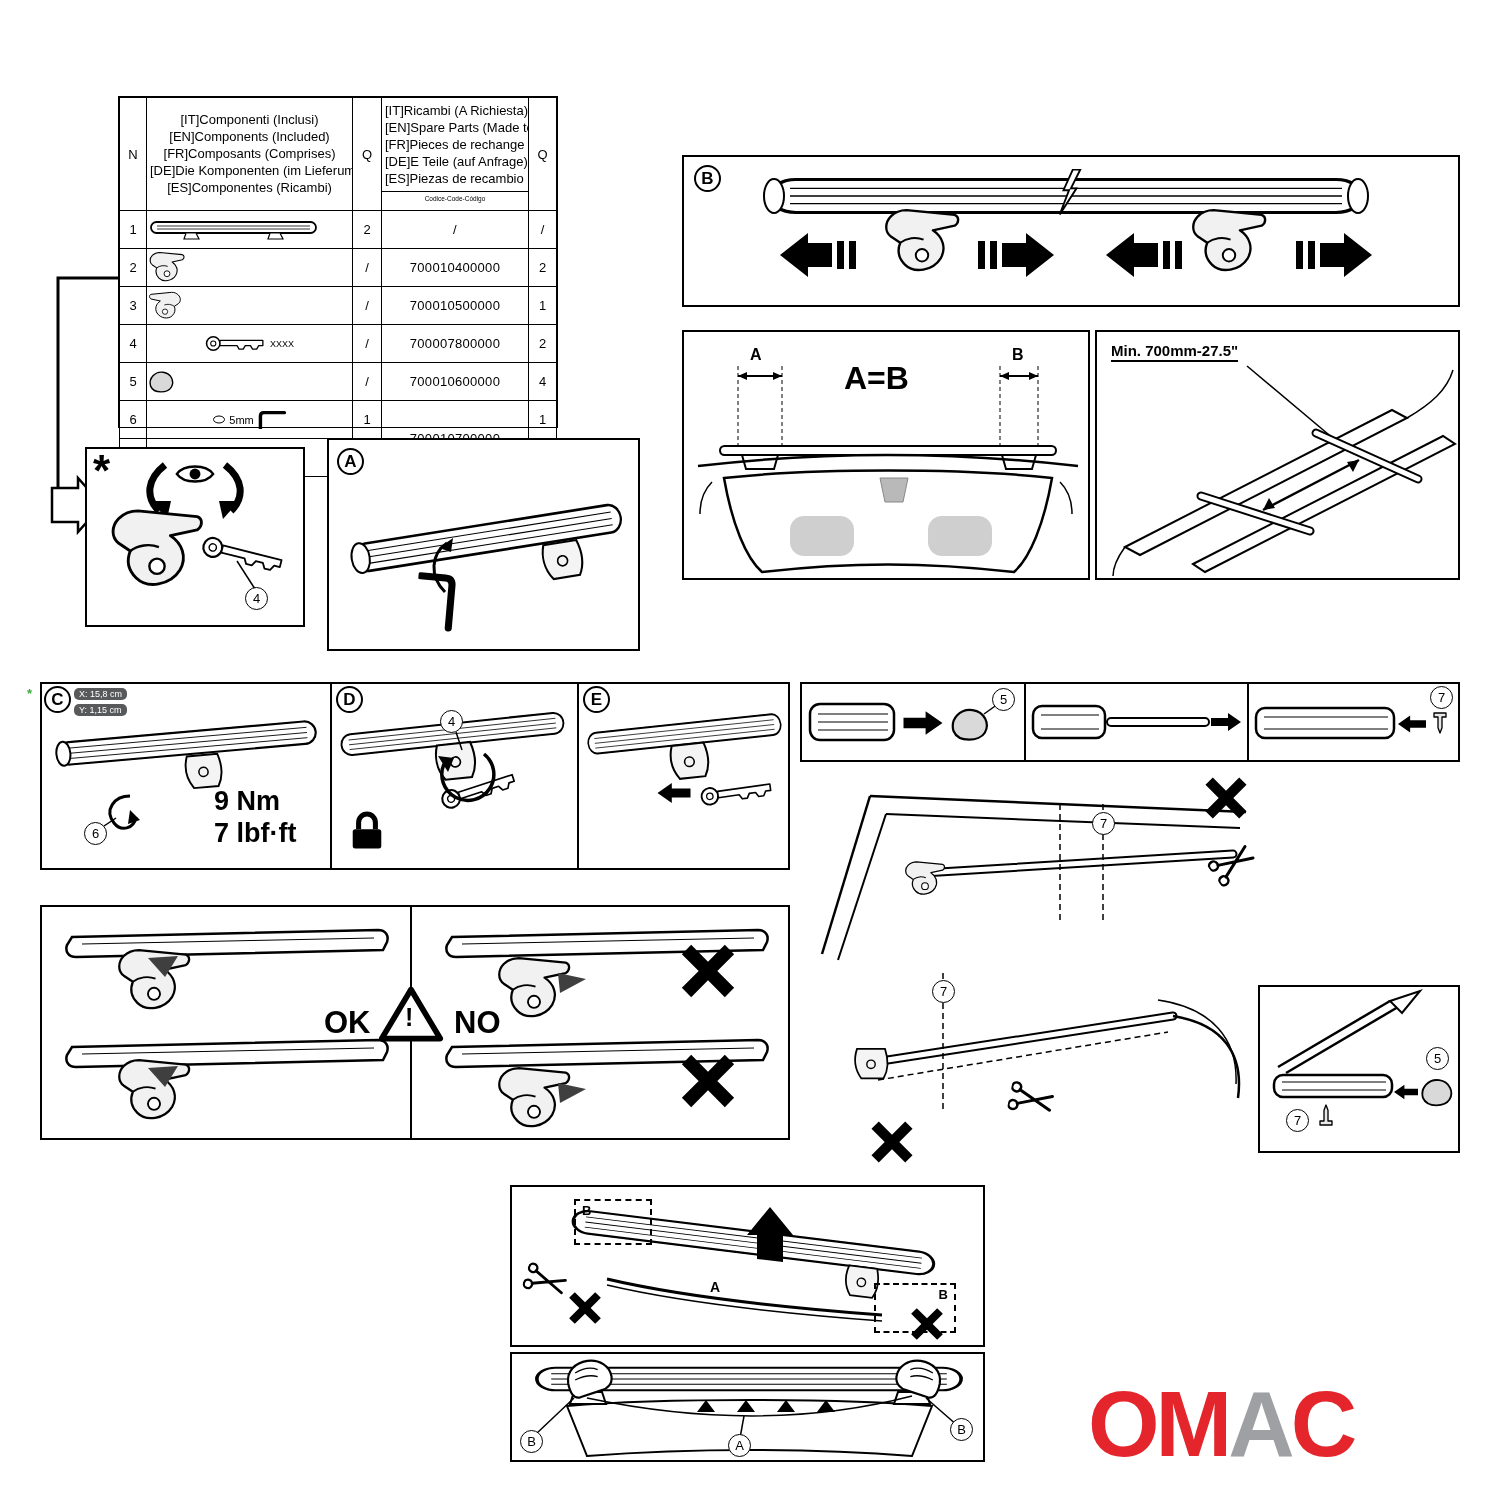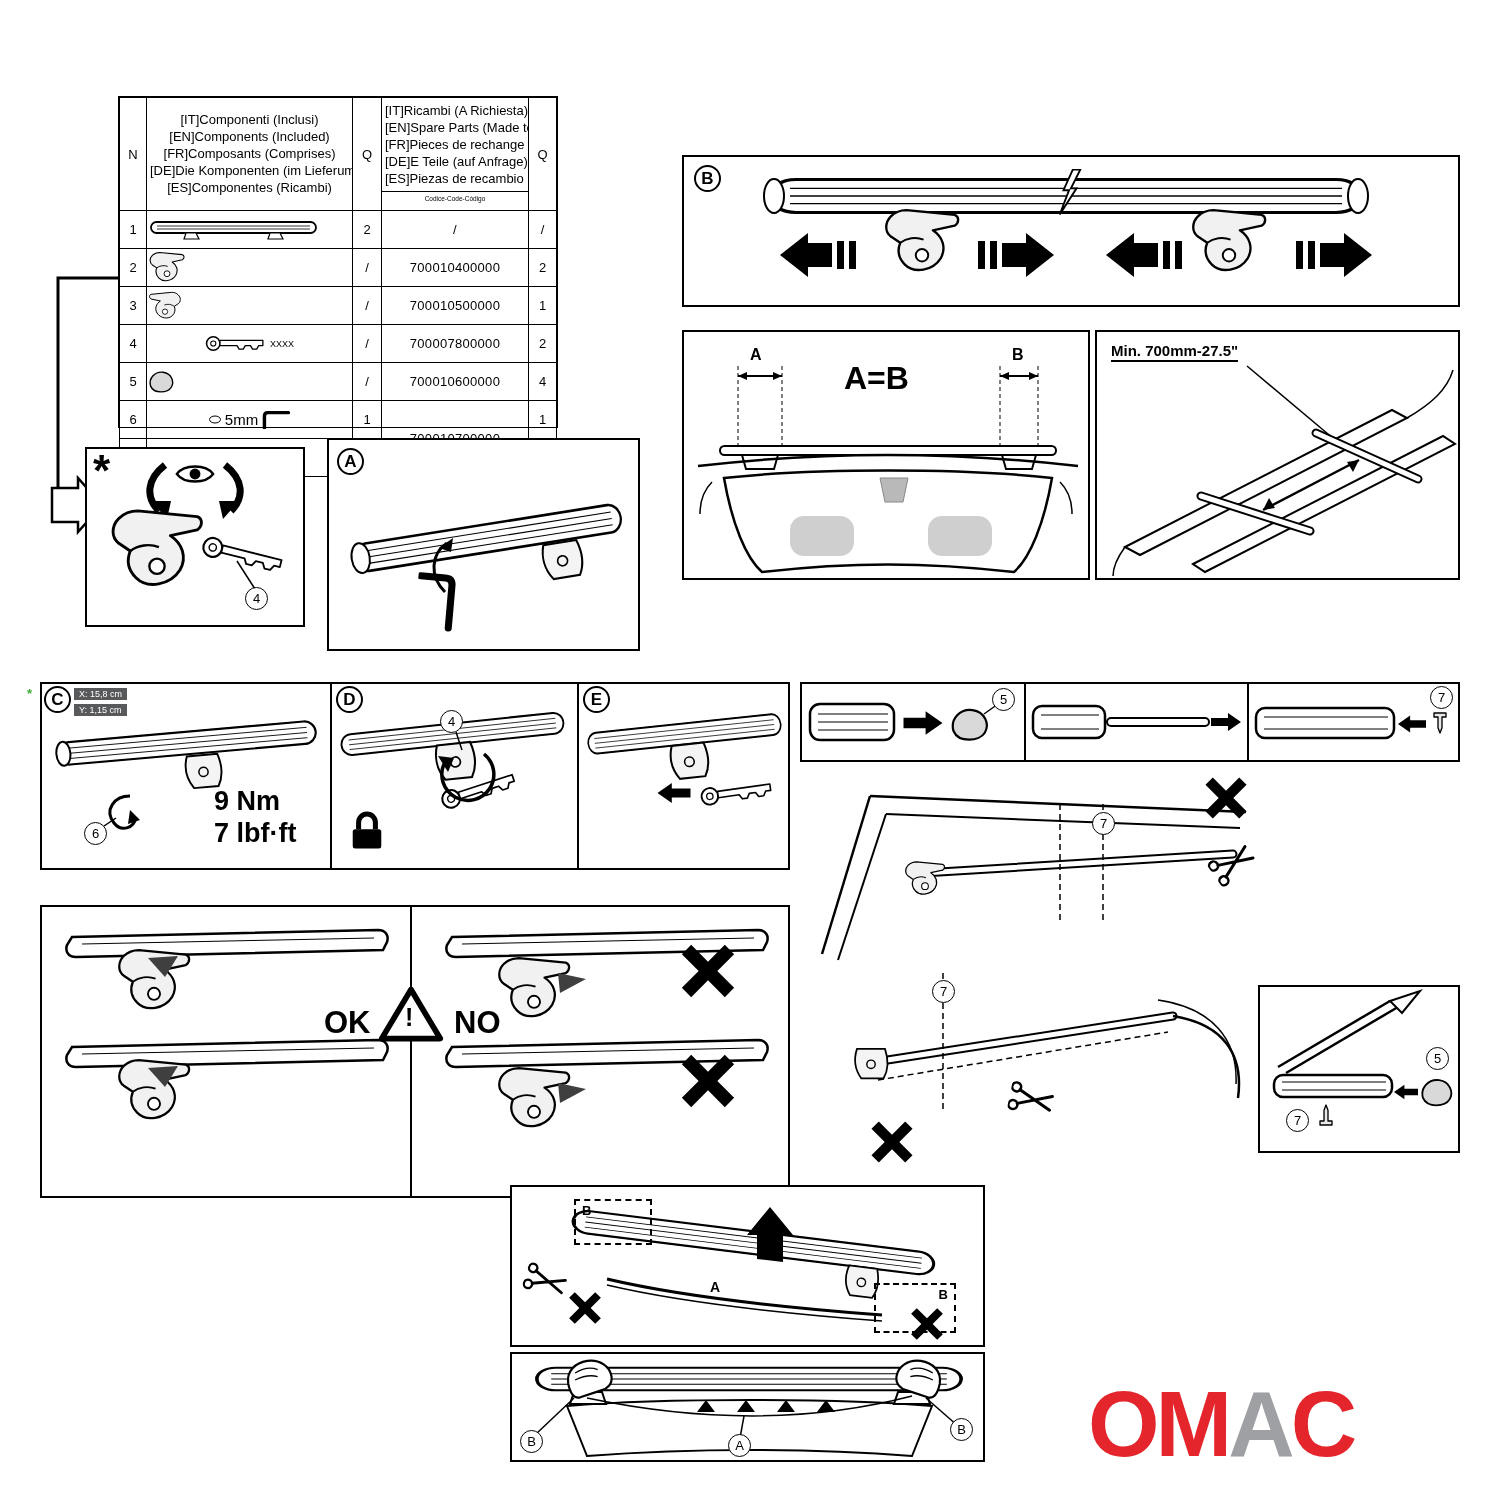--- a/index.html
+++ b/index.html
@@ -11,23 +11,23 @@
 .callout{position:absolute;width:23px;height:23px;border:1.5px solid #000;border-radius:50%;display:flex;align-items:center;justify-content:center;font-size:13px;background:#fff;z-index:5}
 .ptable{border-collapse:collapse;width:100%;height:100%;table-layout:fixed}
 .ptable td{border:1px solid #000;text-align:center;vertical-align:middle;overflow:hidden;font-size:13px}
 .hn{font-weight:normal;font-size:12px}
 .hl{font-size:6px;text-align:left;line-height:1.3;padding:14px 3px;vertical-align:top}
 .hl div{white-space:nowrap}
 .codehdr{border-top:1px solid #000;text-align:center;font-size:6.5px;padding:3px 0;margin-top:2px}
 .code{font-size:11.5px;letter-spacing:.3px}
 .part{padding:1px}
 .xxxx{font-size:9px;margin-left:3px;vertical-align:middle}
-.mm{font-size:15px;margin:16px 3px;vertical-align:middle}
+.mm{font-size:11px;margin:16px 3px;vertical-align:middle}
 .bigstar{position:absolute;font-size:44px;font-weight:bold;line-height:1;z-index:5}
-.chip{position:absolute;background:#58595b;color:#fff;font-size:9px;padding:1px 5px;border-radius:0;white-space:nowrap;z-index:4}
+.chip{position:absolute;background:#58595b;color:#fff;font-size:9px;padding:1px 5px;border-radius:5px;white-space:nowrap;z-index:4}
 .bold-big{position:absolute;font-weight:900;z-index:4}
 .dimlab{position:absolute;font-weight:bold;font-size:16px;z-index:4}
 .dash-box{position:absolute;border:2px dashed #000;z-index:3}
 .green{color:#3aaa35;font-weight:bold;font-size:13px}
 .logo{position:absolute;font-weight:700;font-size:92px;letter-spacing:-4px;line-height:1;font-family:"Liberation Sans",sans-serif}
 .logo .red{color:#E4262C}
 .logo .gray{color:#9EA0A3}
 svg{display:block}
 .ill{position:absolute}
 </style>
@@ -477,21 +477,21 @@
         </g>
   <g transform="translate(158,96) scale(-1,1)">
           <use href="#arrowsolid" width="24" height="18"></use>
         </g>
   <use href="#cap5" x="160" y="90" width="34" height="30"></use>
  </svg>
  <div class="callout" style="left:26px;top:122px">7</div>
  <div class="callout" style="left:166px;top:60px">5</div>
 </div>
 
-<div class="panel" style="left:40px;top:905px;width:750px;height:293px">
+<div class="panel" style="left:40px;top:905px;width:750px;height:235px">
  <div class="abs" style="left:368px;top:0;width:2px;height:100%;background:#000"></div>
  <svg class="abs" style="left:18px;top:10px" width="330" height="105" viewBox="0 0 330 105">
         <use href="#railok"></use>
       </svg>
  <svg class="abs" style="left:18px;top:120px" width="330" height="105" viewBox="0 0 330 105">
         <use href="#railok"></use>
       </svg>
  <svg class="abs" style="left:398px;top:10px" width="330" height="105" viewBox="0 0 330 105">
         <use href="#railno"></use>
         <use href="#xmark" x="240" y="26" width="56" height="56"></use>

